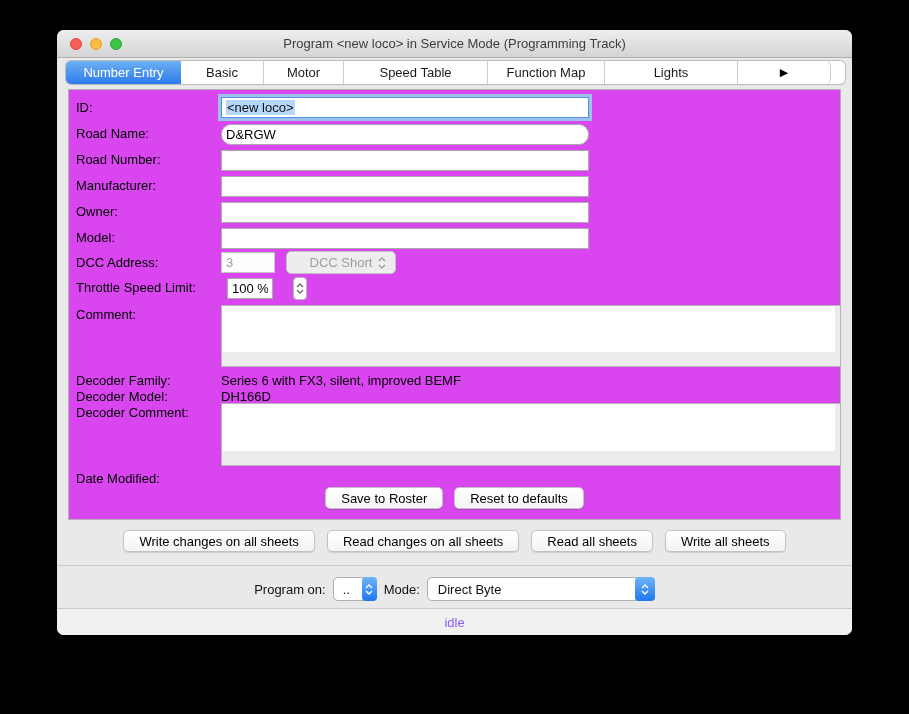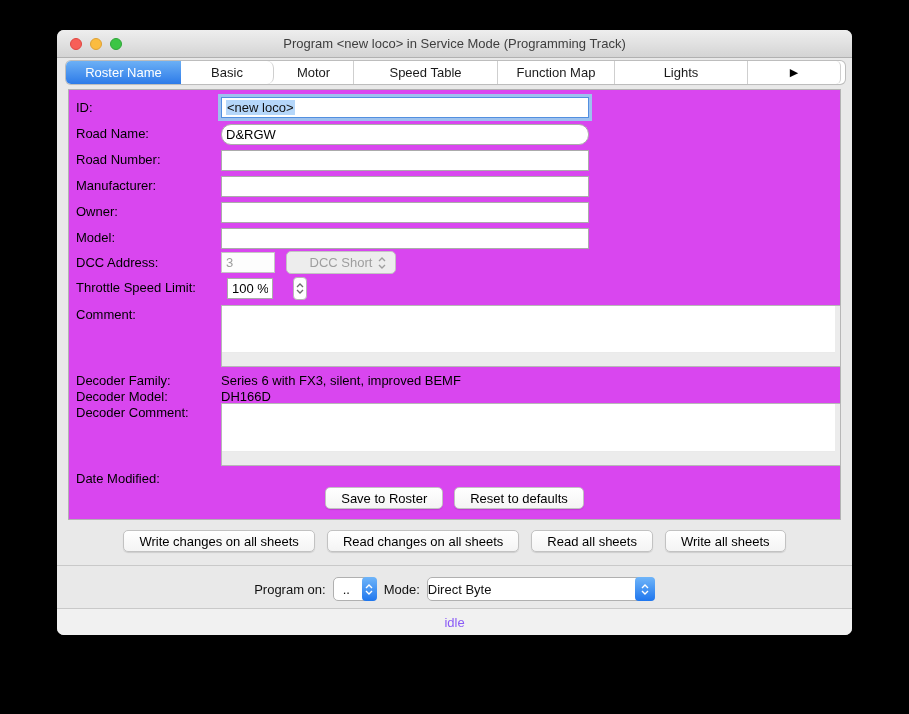--- a/index.html
+++ b/index.html
@@ -32,21 +32,21 @@
     position:absolute; left:9px; top:31px; width:779px; height:23px;
     display:flex; background:#ffffff; border-radius:5px;
     box-shadow:0 0 0 1px #bdbdbd, 0 1px 1px rgba(0,0,0,.10);
   }
   .tab {
     display:flex; align-items:center; justify-content:center;
     box-sizing:border-box; border-right:1px solid #cfcfcf;
     font-size:13px; color:#1a1a1a; white-space:nowrap; cursor:default;
   }
   .tab:nth-child(1){ width:115px; }
-  .tab:nth-child(2){ width:93px;border-radius:7px; }
+  .tab:nth-child(2){ width:83px; }
   .tab:nth-child(3){ width:80px; }
   .tab:nth-child(4){ width:144px; }
   .tab:nth-child(5){ width:117px; }
   .tab:nth-child(6){ width:133px;text-align:center; }
   .tab:nth-child(7){ width:93px; }
   .tab.selected {
     background:linear-gradient(#6cb0f5,#2d7be9);
     color:#fff; border-radius:5px 0 0 5px; border-right:none;
   }
   .tab-arrow {
@@ -117,21 +117,21 @@
   .sep1 { top:535px; } .sep2 { top:578px; }
 
   .prog-row {
     position:absolute; top:541px; left:0; width:100%; height:36px;
     display:flex; align-items:center; justify-content:center; gap:7px;
   }
   .combo {
     position:relative; height:24px; border:1px solid #b0b0b0; border-radius:5px;
     background:#fff; box-sizing:border-box; display:flex; align-items:center;
   }
-  .combo .captext { padding-right:26px; }
+  .combo .captext { padding-left:10px; padding-right:26px; }
   .combo .cap {
     position:absolute; right:-1px; top:-1px; bottom:-1px; width:20px;
     background:linear-gradient(#6fb5f9,#1f76ee); border-radius:4px;
     display:flex; flex-direction:column; align-items:center; justify-content:center; gap:1px;
   }
   .combo-small { width:44px; }
   .combo-small .captext { padding-left:9px; padding-right:0; }
   .combo-small .cap { width:15px; }
   .combo-mode { width:228px; }
 
@@ -146,21 +146,21 @@
 <div class="window">
 
   <div class="titlebar">
     <span class="traffic tl-close"></span>
     <span class="traffic tl-min"></span>
     <span class="traffic tl-zoom"></span>
     <div class="title">Program &lt;new loco&gt; in Service Mode (Programming Track)</div>
   </div>
 
   <div class="tabbar">
-    <div class="tab selected">Roster Name</div>
+    <div class="tab selected">Number Entry</div>
     <div class="tab">Basic</div>
     <div class="tab">Motor</div>
     <div class="tab">Speed Table</div>
     <div class="tab">Function Map</div>
     <div class="tab">Lights</div>
     <div class="tab tab-arrow">
       <span>▶</span>
     </div>
   </div>
 

